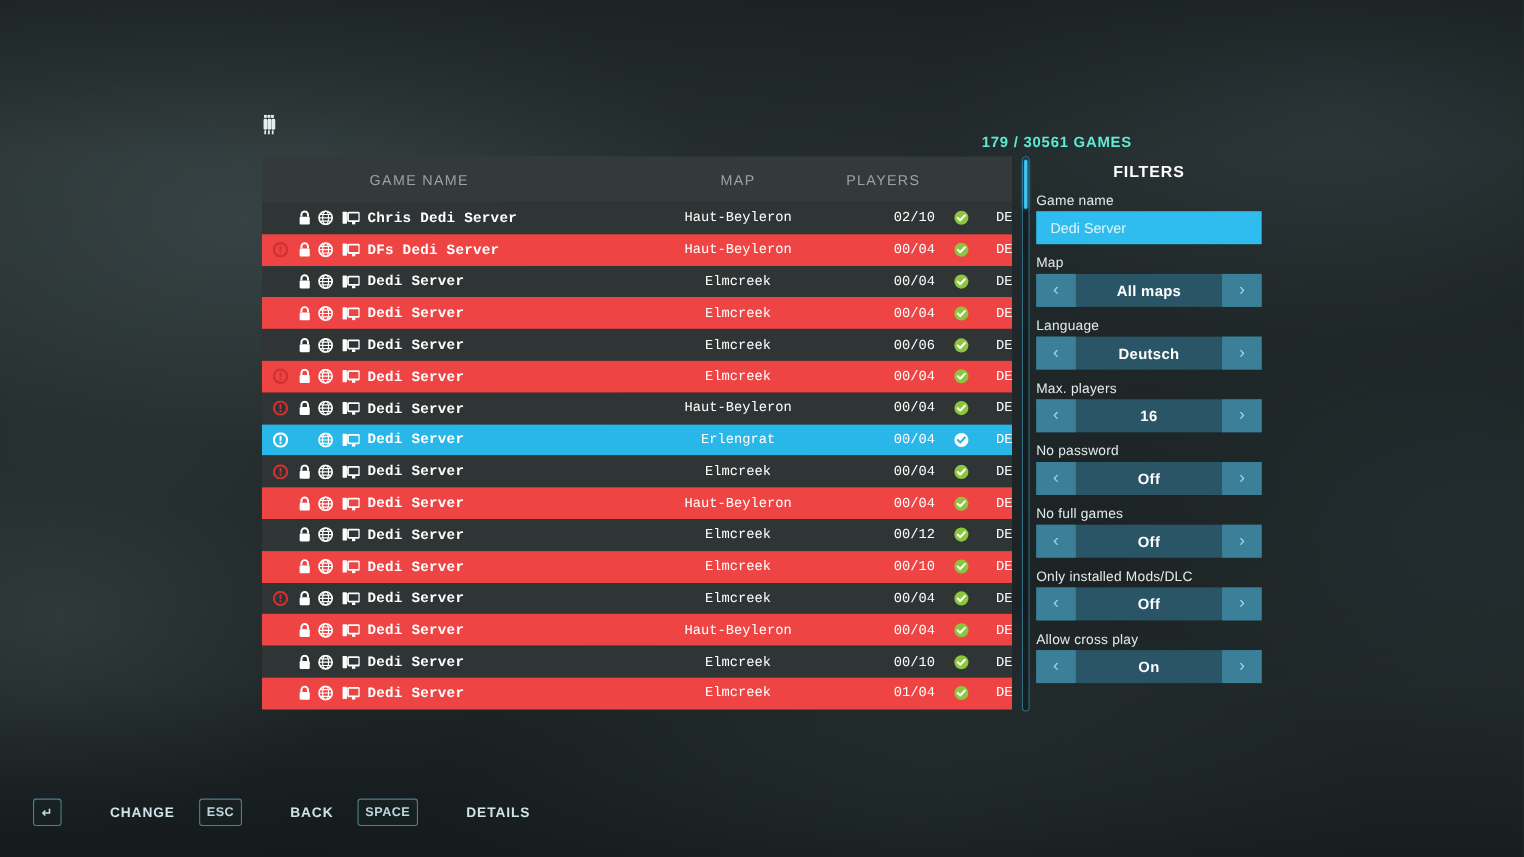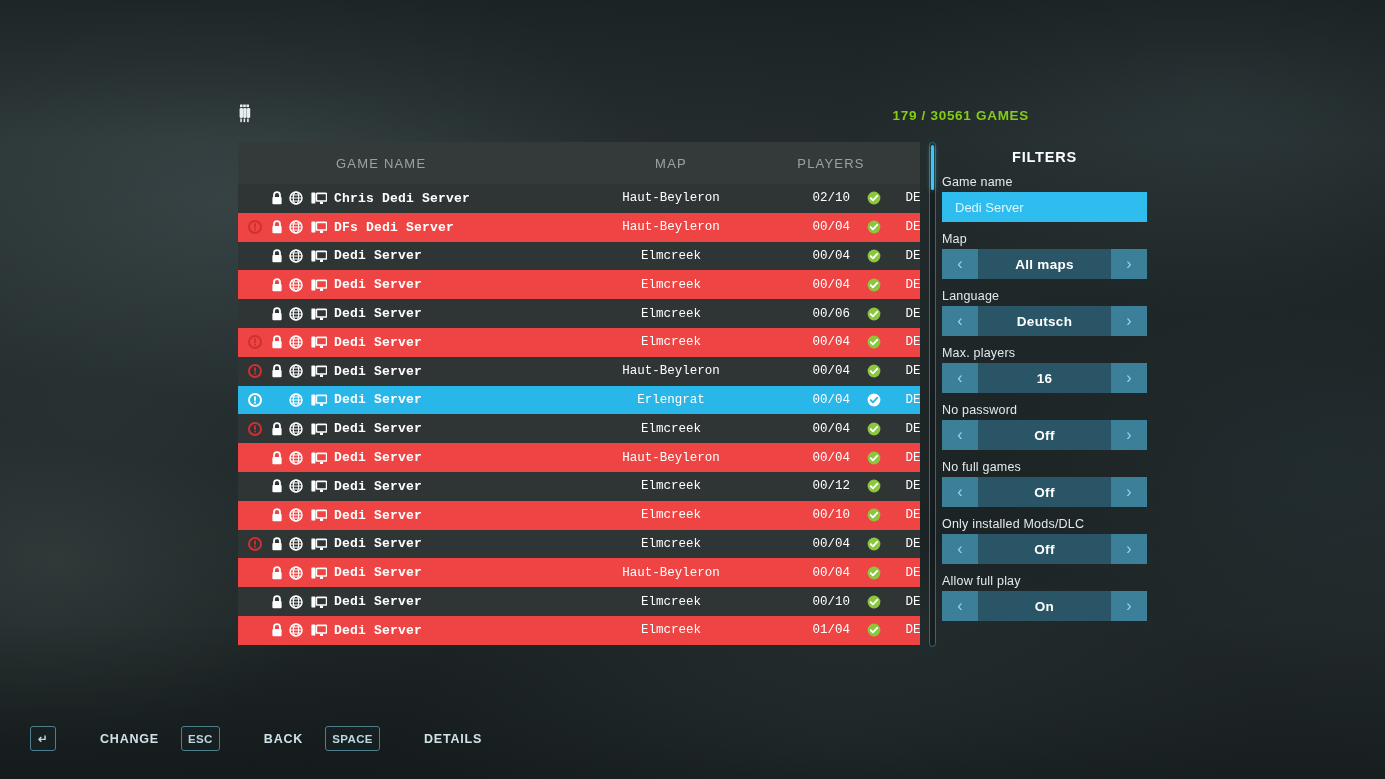--- a/index.html
+++ b/index.html
@@ -36,39 +36,39 @@
     position: absolute; left: 238px; top: 100px;
     display: flex; align-items: center; gap: 14px;
   }
   .mp-icon { width: 26px; height: 26px; display: block; }
   .title-text {
     color: #ffffff; font-size: 23px; letter-spacing: 1.1px;
     font-weight: 400; text-transform: uppercase;
     text-shadow: 0 1px 3px rgba(0,0,0,0.8);
   }
   .games-count {
-    position: absolute; right: 356px; top: 108px;
-    color: #84cc16; font-size: 13.5px; font-weight: bold;
+    position: absolute; right: 356px; top: 122px;
+    color: #5eead4; font-size: 13.5px; font-weight: bold;
     letter-spacing: 0.7px; text-align: right;
   }
 
   
   .table-wrap {
     position: absolute; left: 238px; top: 142px;
     width: 682px; height: 505px;
     overflow: hidden;
   }
   .thead {
     height: 42px; background: #343a3a;
     display: flex; align-items: center;
     color: #9aa3a3; font-size: 13px; letter-spacing: 1.2px;
   }
   .th-name { position: absolute; left: 98px; }
   .th-map  { position: absolute; left: 368px; width: 130px; text-align: center; }
-  .th-play { position: absolute; left: 528px; width: 130px; text-align: center; }
+  .th-play { position: absolute; left: 500px; width: 130px; text-align: center; }
 
   .rows { position: relative; font-family: Liberation Mono, monospace; }
   .row {
     position: relative; height: 28.8px;
     display: flex; align-items: center;
     color: #ffffff; font-size: 13px;
   }
   .row.odd  { background: #2f3435; }
   .row.even { background: #ef4444; }
   .row.sel  { background: #29b6e8; }
@@ -804,21 +804,21 @@
     <div class="f-block">
       <div class="f-label">Only installed Mods/DLC</div>
       <div class="spinner">
         <div class="sp-arrow">‹</div>
         <div class="sp-val">Off</div>
         <div class="sp-arrow">›</div>
       </div>
     </div>
 
     <div class="f-block">
-      <div class="f-label">Allow full play</div>
+      <div class="f-label">Allow cross play</div>
       <div class="spinner">
         <div class="sp-arrow">‹</div>
         <div class="sp-val">On</div>
         <div class="sp-arrow">›</div>
       </div>
     </div>
   </div>
 
   <div class="hints" id="hints">
       <div class="hint">

